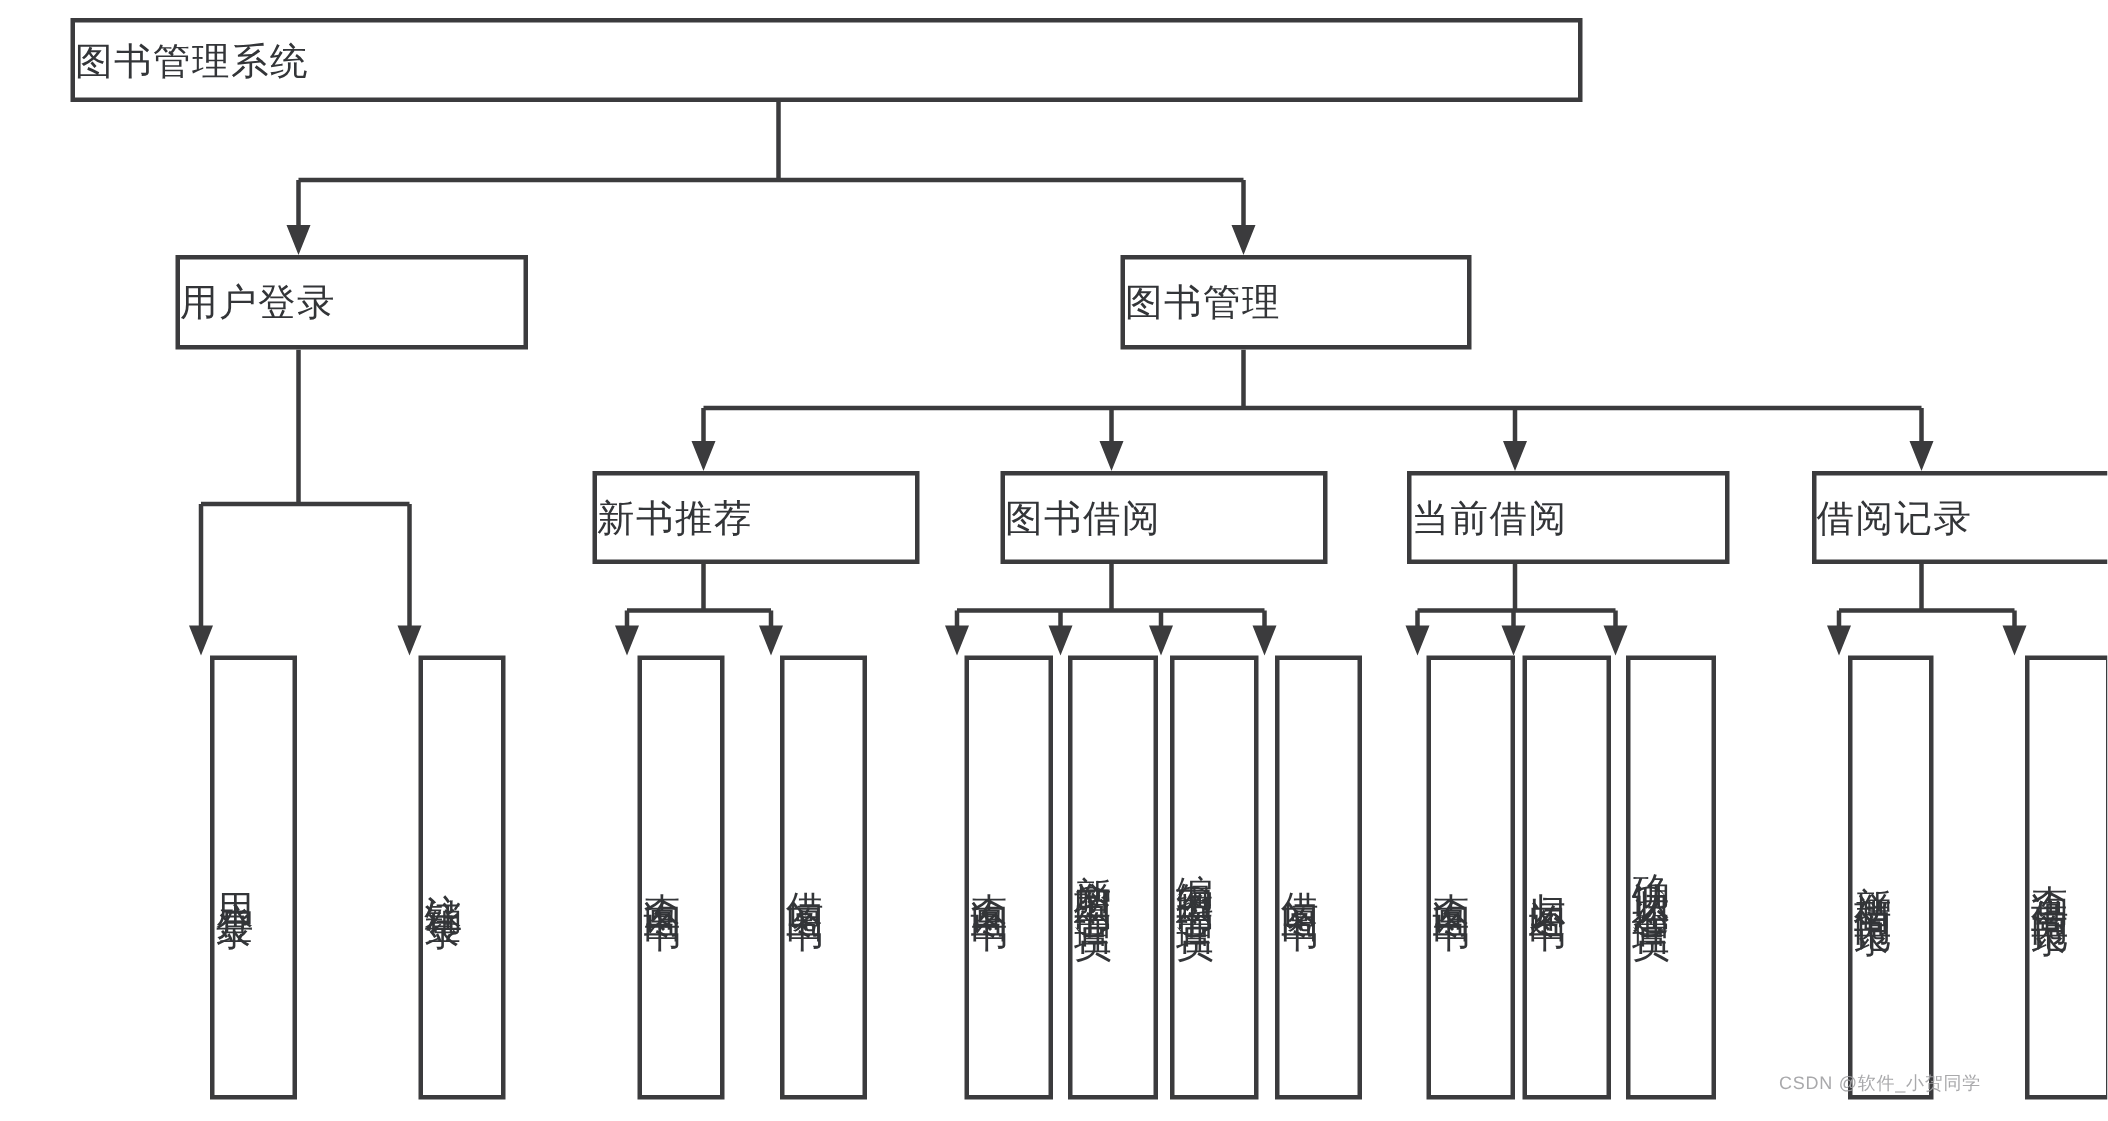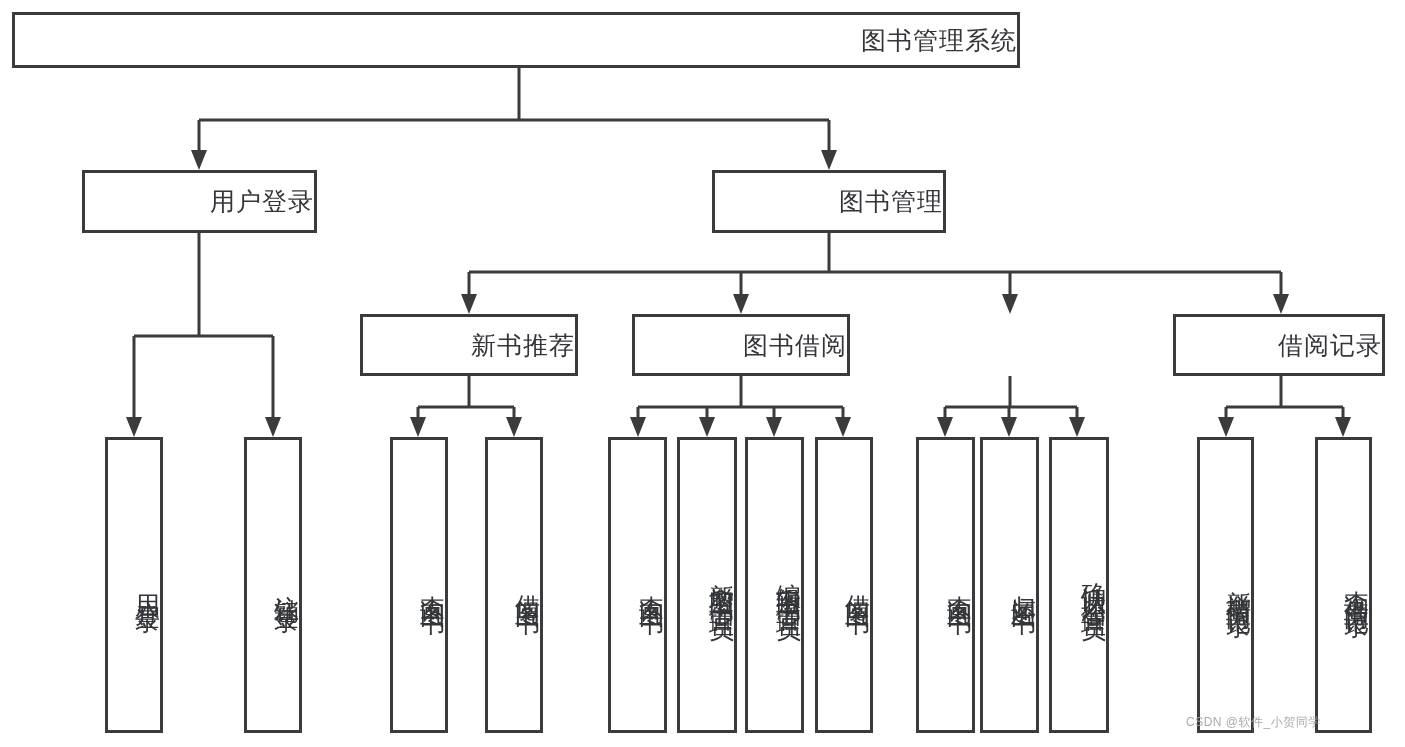--- a/index.html
+++ b/index.html
@@ -23,25 +23,26 @@
     left: 0; top: 0;
     width: 1405px; height: 747px;
     color: var(--line);
   }
   .box {
     position: absolute;
     border: 3px solid var(--line);
     background: var(--background);
     display: flex;
     align-items: center;
-    justify-content: flex-end;
+    justify-content: flex-start;
     color: var(--text);
     font-size: 25px;
     letter-spacing: 1px;
     white-space: nowrap;
+    margin-left: 35px;
   }
   .leaf {
     top: 437px;
     height: 296px;
     width: 58px;
   }
   .leaf .vtext {
     writing-mode: vertical-rl;
     text-orientation: mixed;
     font-size: 25px;
@@ -123,20 +124,23 @@
   <div class="box" id="b-l3-0">
     <span>新书推荐</span>
   </div>
 
   <div class="box" id="b-mgmt">
     <span>图书管理</span>
   </div>
   <div class="box" id="b-l3-1">
     <span>图书借阅</span>
   </div>
+  <div class="box" id="b-l3-2">
+    <span>当前借阅</span>
+  </div>
   <div class="box" id="b-l3-3">
     <span>借阅记录</span>
   </div>
 
   <div class="box leaf" id="b-leaf-0">
     <span class="vtext">用户登录</span>
   </div>
   <div class="box leaf" id="b-leaf-1">
     <span class="vtext">注销登录</span>
   </div>

